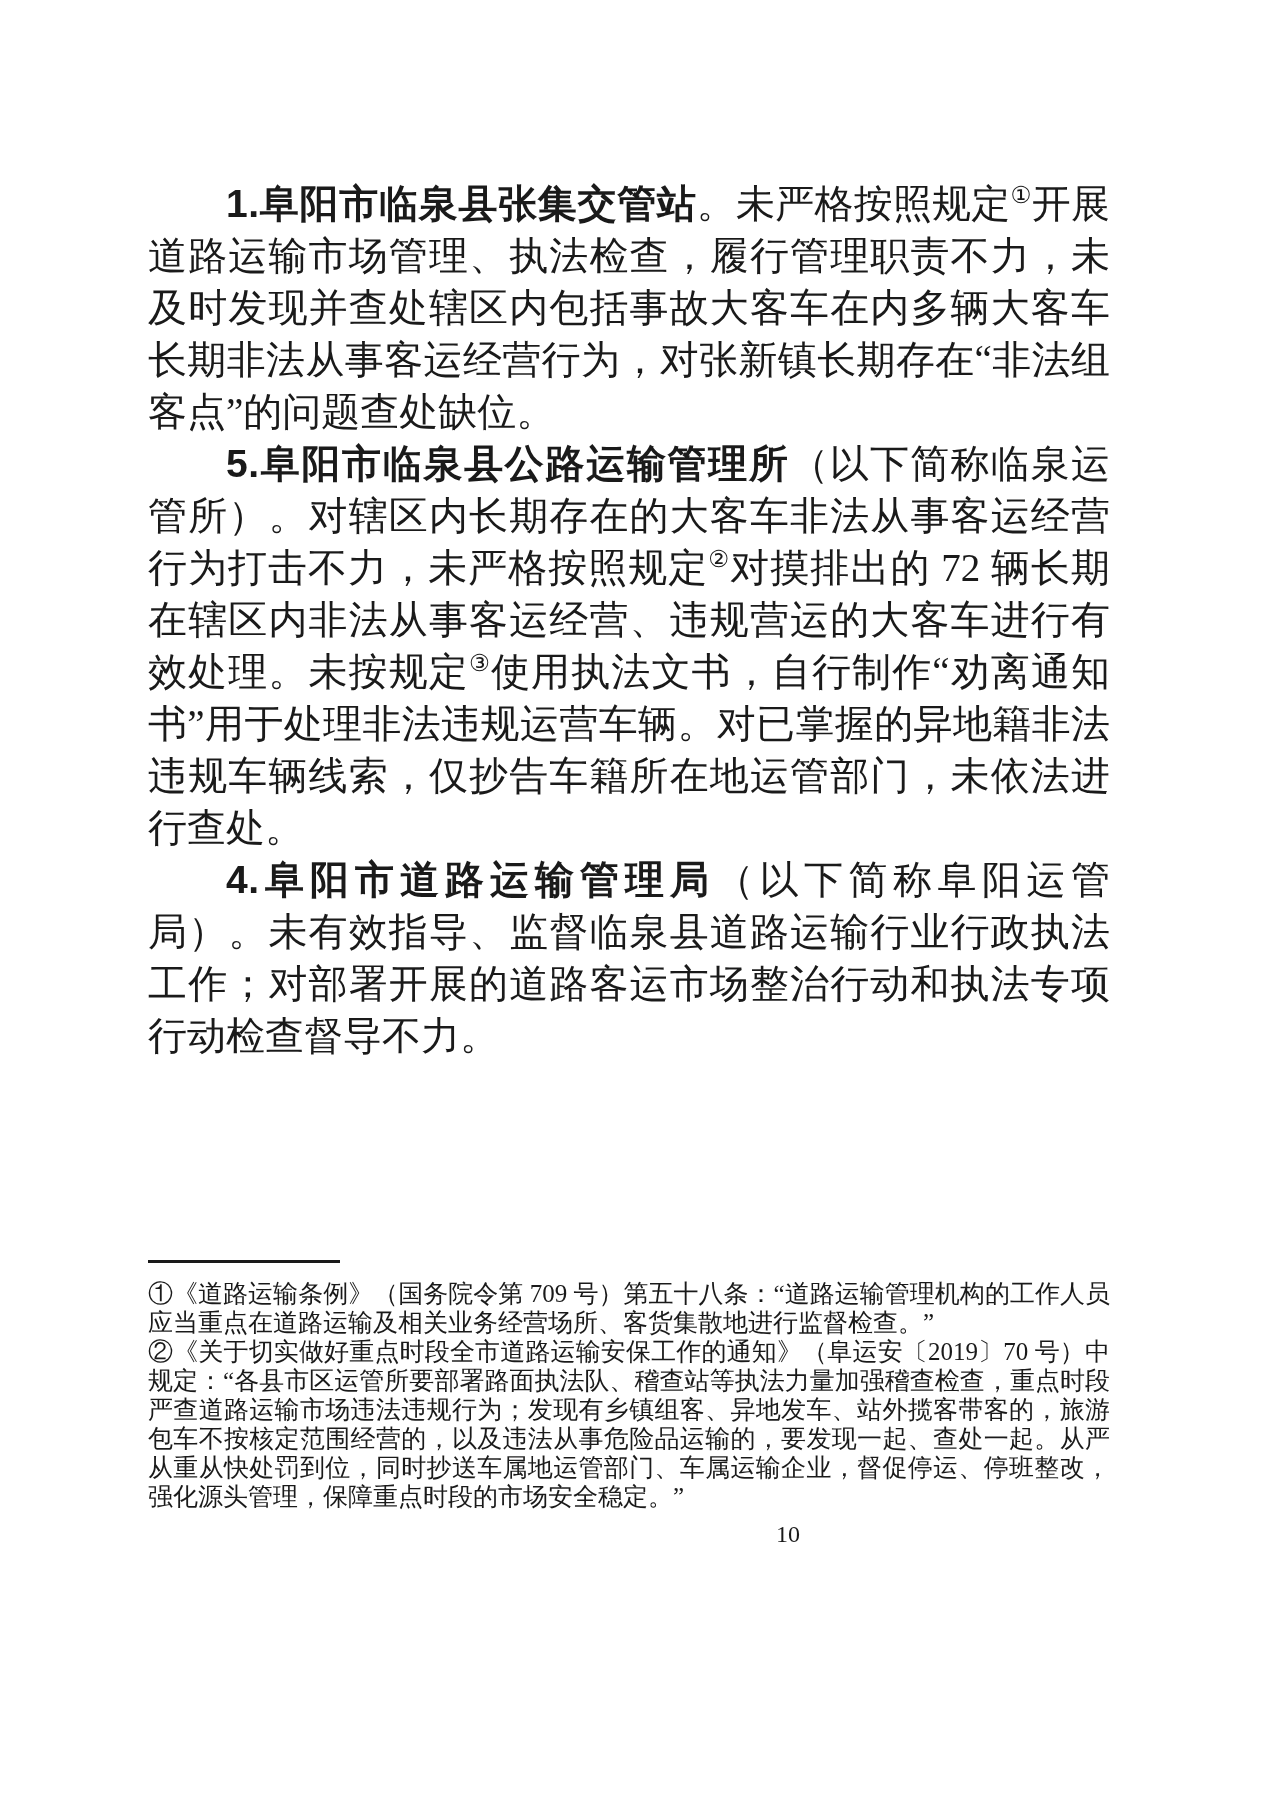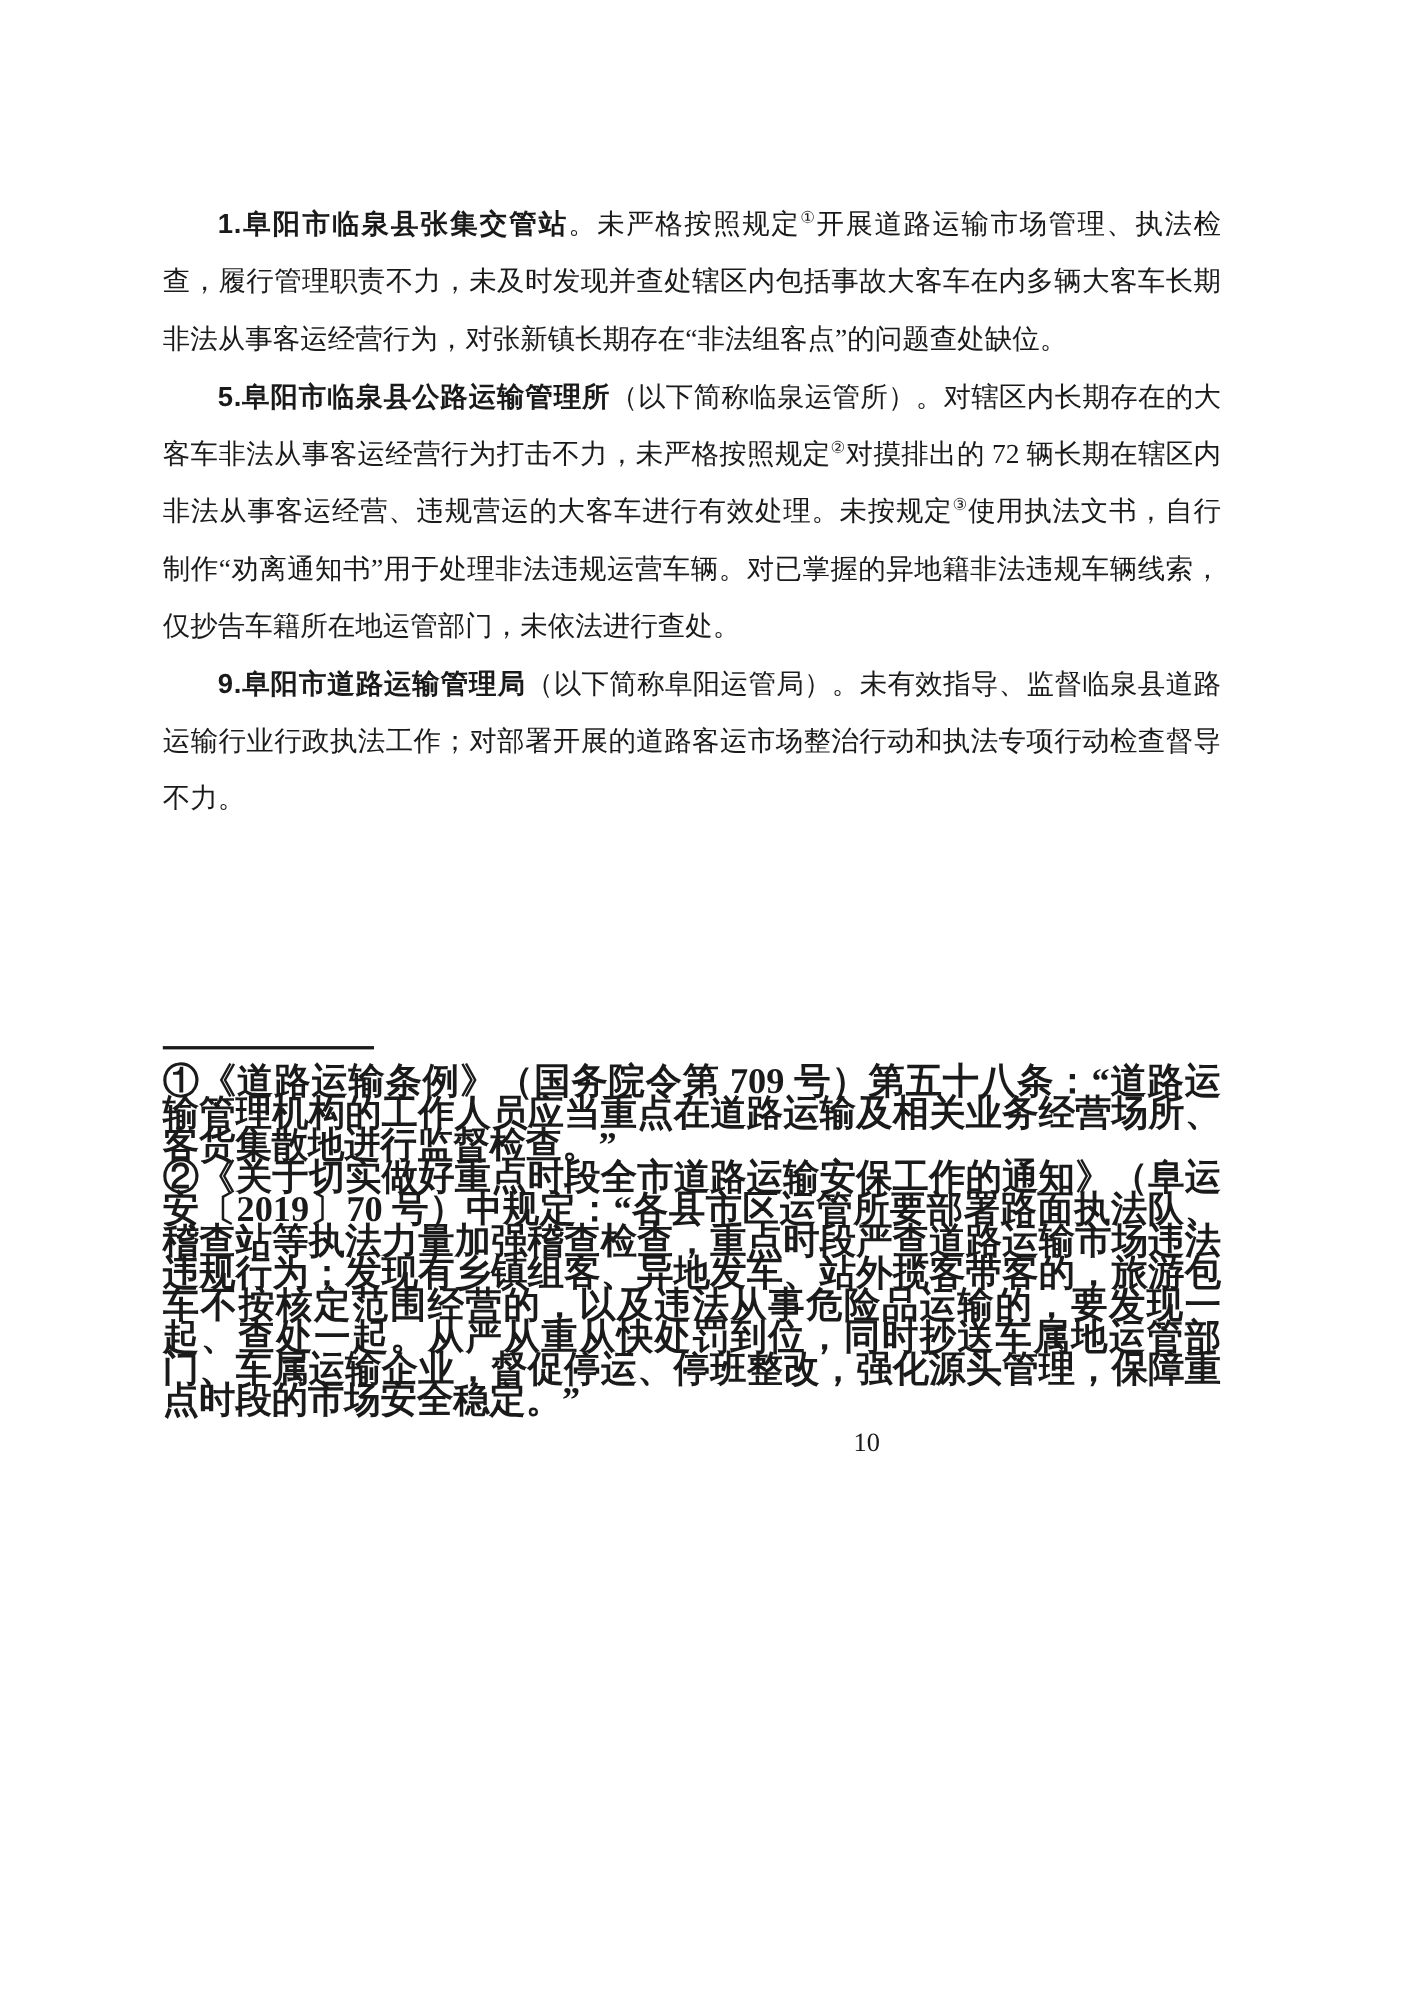--- a/index.html
+++ b/index.html
@@ -18,21 +18,21 @@
     margin: 0 auto;
   }
   .content {
     position: absolute;
     left: 148px;
     top: 178px;
     width: 962px;
   }
   .para {
     margin: 0;
-    font-size: 25px;
+    font-size: 39px;
     line-height: 52px;
     text-align: justify;
     text-indent: 2em;
     word-break: break-all;
   }
   .lead {
     font-family: "Liberation Sans", "DejaVu Sans", sans-serif;
     font-weight: bold;
     letter-spacing: 0.5px;
   }
@@ -45,25 +45,24 @@
     margin-top: 198px;
     width: 192px;
     height: 0;
     border-top: 3px solid #1a1a1a;
   }
   .footnotes {
     margin-top: 16px;
   }
   .fn {
     margin: 0;
-    font-size: 33px;
+    font-size: 25px;
     line-height: 29px;
     text-align: justify;
     word-break: break-all;
-    font-weight: bold;
   }
   .page-number {
     margin-top: 8px;
     width: 1280px;
     position: absolute;
     left: 0;
     text-align: center;
     font-size: 24px;
     line-height: 30px;
   }
@@ -72,21 +71,21 @@
 <body>
 
 <div class="page">
   <div class="content">
 
     <p class="para"><b class="lead">1.阜阳市临泉县张集交管站</b><span>。未严格按照规定</span><sup class="fnref">①</sup><span>开展道路运输市场管理、执法检查，履行管理职责不力，未及时发现并查处辖区内包括事故大客车在内多辆大客车长期非法从事客运经营行为，对张新镇长期存在“非法组客点”的问题查处缺位。</span></p>
 
     <p class="para"><b class="lead">5.阜阳市临泉县公路运输管理所</b><span>（以下简称临泉运管所）。对辖区内长期存在的大客车非法从事客运经营行为打击不力，未严格按照规定</span><sup class="fnref">②</sup><span>对摸排出的 72 辆长期在辖区内非法从事客运经营、违规营运的大客车进行有效处理。未按规定</span><sup class="fnref">③</sup><span>使用执法文书，自行制作“劝离通知书”用于处理非法违规运营车辆。对已掌握的异地籍非法违规车辆线索，仅抄告车籍所在地运管部门，未依法进行查处。</span></p>
 
 
-    <p class="para"><b class="lead">9.阜阳市道路运输管理局</b><span>（以下简称阜阳运管局）。未有效指导、监督临泉县道路运输行业行政执法工作；对部署开展的道路客运市场整治行动和执法专项行动检查督导不力。</span></p>
+    <p class="para"><b class="lead">4.阜阳市道路运输管理局</b><span>（以下简称阜阳运管局）。未有效指导、监督临泉县道路运输行业行政执法工作；对部署开展的道路客运市场整治行动和执法专项行动检查督导不力。</span></p>
 
     <div class="footnote-separator"></div>
 
     <div class="footnotes">
       <p class="fn">①《道路运输条例》（国务院令第 709 号）第五十八条：“道路运输管理机构的工作人员应当重点在道路运输及相关业务经营场所、客货集散地进行监督检查。”</p>
       <p class="fn">②《关于切实做好重点时段全市道路运输安保工作的通知》（阜运安〔2019〕70 号）中规定：“各县市区运管所要部署路面执法队、稽查站等执法力量加强稽查检查，重点时段严查道路运输市场违法违规行为；发现有乡镇组客、异地发车、站外揽客带客的，旅游包车不按核定范围经营的，以及违法从事危险品运输的，要发现一起、查处一起。从严从重从快处罚到位，同时抄送车属地运管部门、车属运输企业，督促停运、停班整改，强化源头管理，保障重点时段的市场安全稳定。”</p>
     </div>
 
     <div class="page-number">10</div>
 

